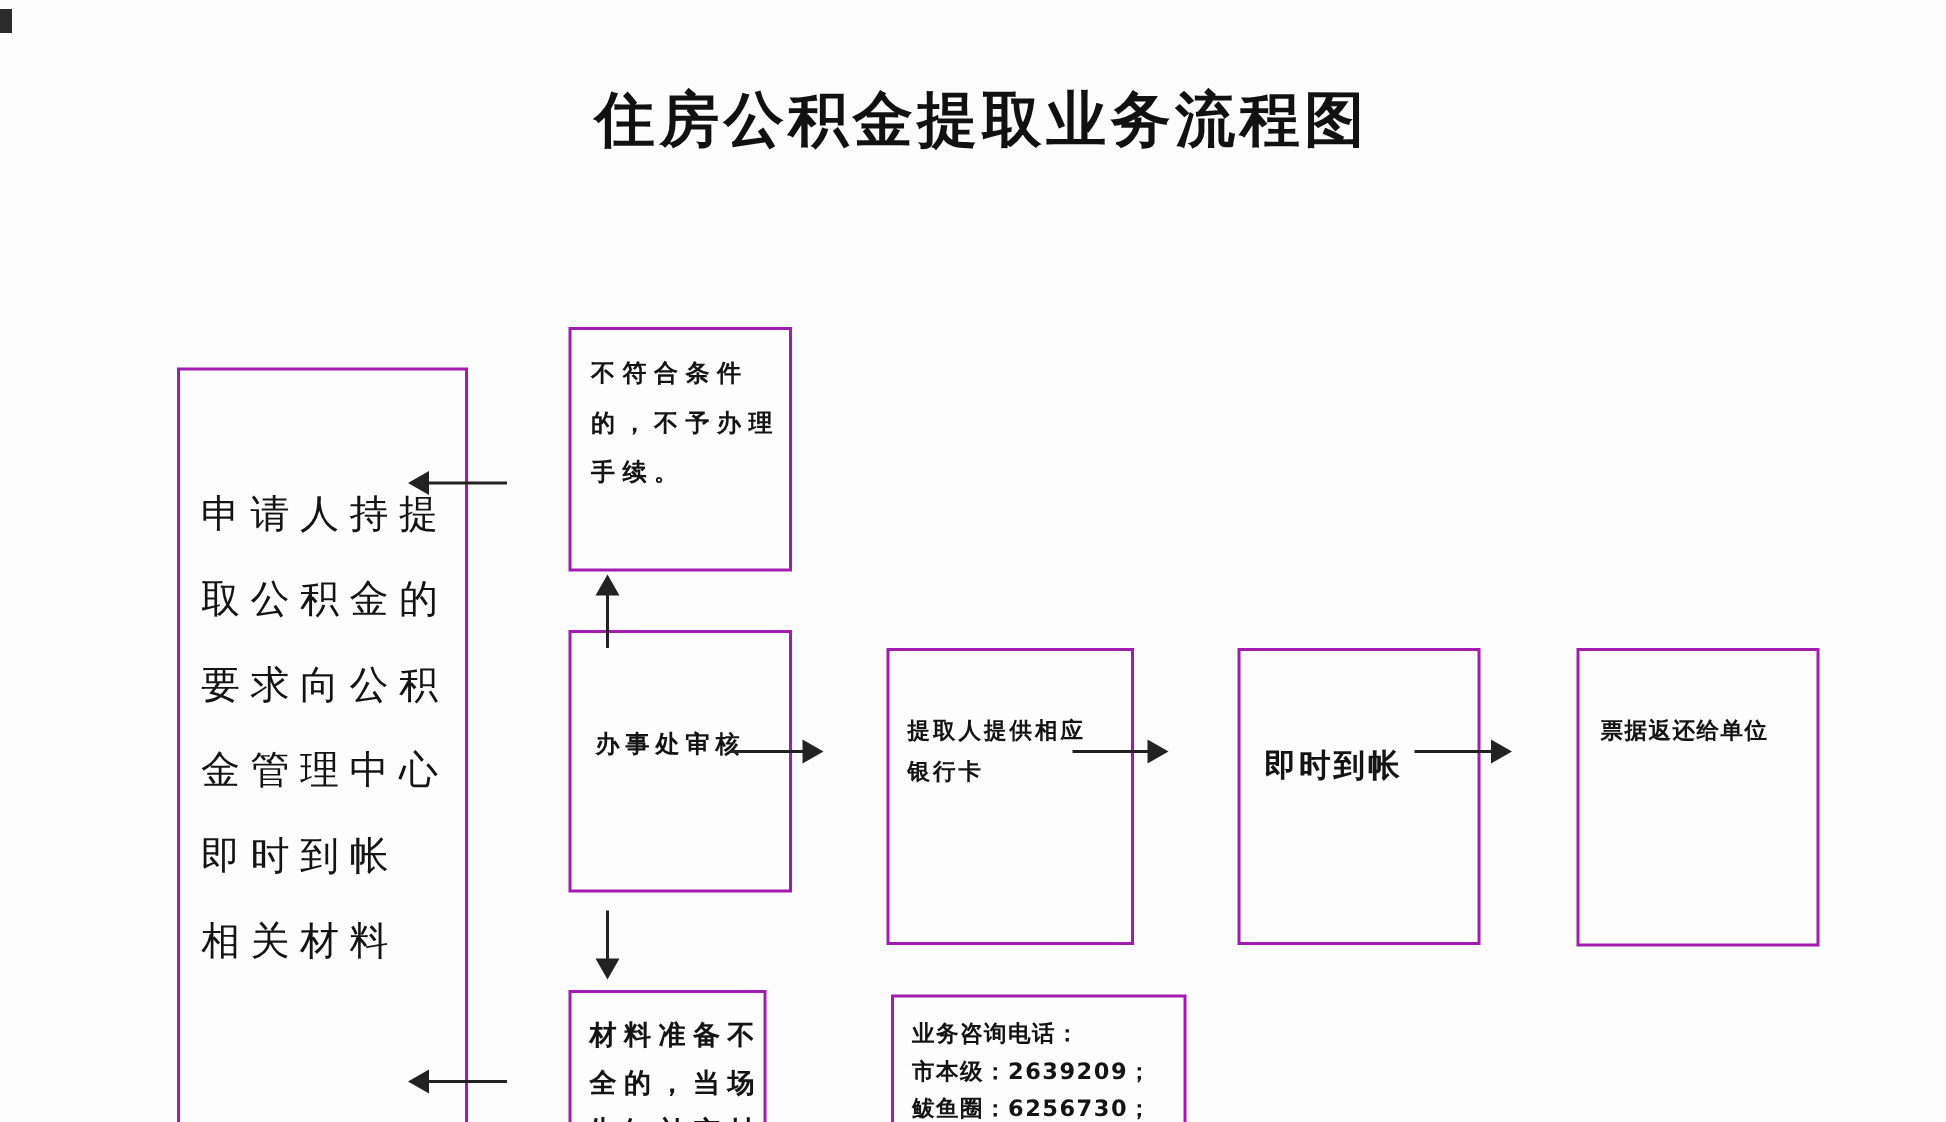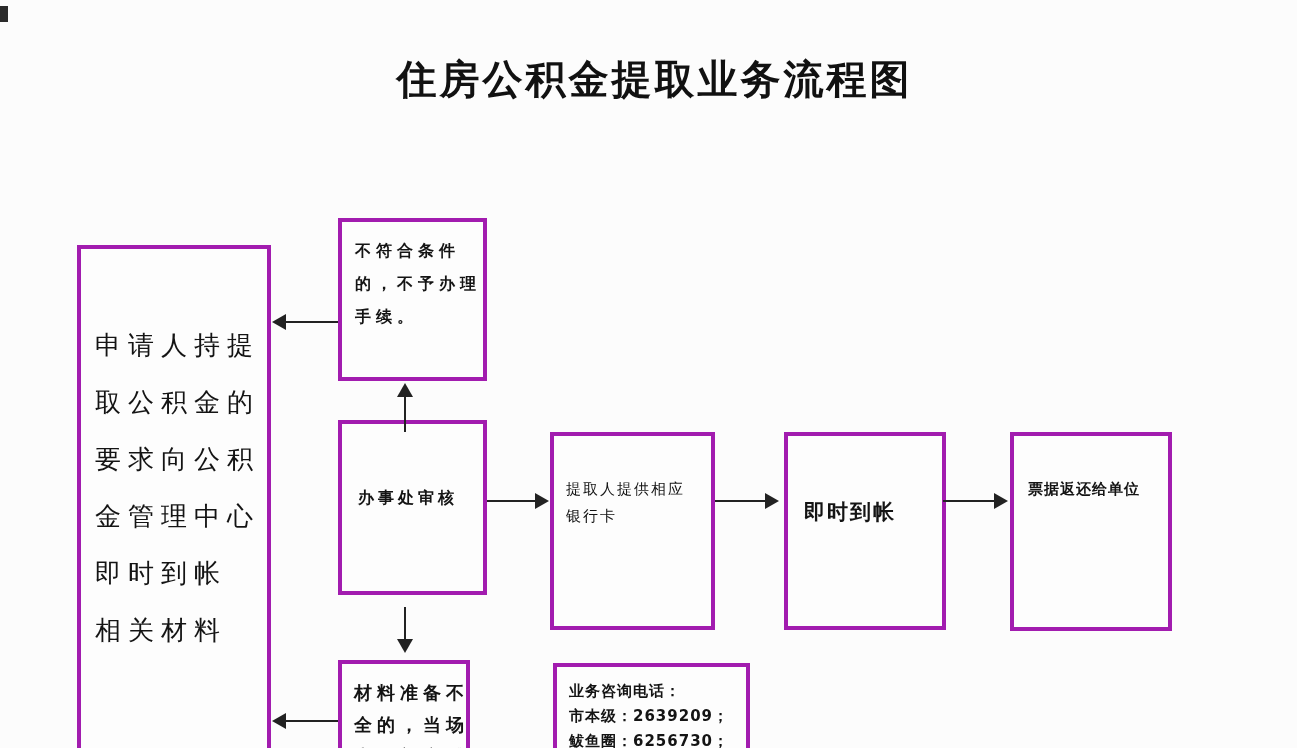--- a/index.html
+++ b/index.html
@@ -24,34 +24,35 @@
     text-align: center;
     font-size: 40px;
     font-weight: bold;
     letter-spacing: 3px;
     color: #111;
     padding-left: 12px;
   }
   .box {
     position: absolute;
     background: #fdfdfd;
-    border: 4px solid #a21caf;
+    border: 2px solid #a21caf;
     box-sizing: border-box;
+    margin-left: 41px;
   }
   .line-text { white-space: nowrap; }
 
   
   .applicant   { left: 77px;  top: 245px; width: 194px; height: 520px;
                  padding: 68px 6px 0 14px; font-size: 26px; line-height: 57px; letter-spacing: 7px; }
   .reject      { left: 338px; top: 218px; width: 149px; height: 163px;
                  padding: 12px 6px 0 13px; font-size: 16px; font-weight: bold; line-height: 33px; letter-spacing: 5px; }
   .review      { left: 338px; top: 420px; width: 149px; height: 175px;
                  padding: 64px 6px 0 16px; font-size: 16px; font-weight: bold; letter-spacing: 4px; }
   .bankcard    { left: 550px; top: 432px; width: 165px; height: 198px;
-                 padding: 40px 6px 0 12px; font-size: 15px; font-weight: normal; line-height: 27px; letter-spacing: 2px; }
+                 padding: 40px 6px 0 12px; font-size: 15px; font-weight: bold; line-height: 27px; letter-spacing: 2px; }
   .instant     { left: 784px; top: 432px; width: 162px; height: 198px;
                  padding: 62px 6px 0 16px; font-size: 21px; font-weight: bold; letter-spacing: 2px; }
   .receipt     { left: 1010px; top: 432px; width: 162px; height: 199px;
                  padding: 44px 6px 0 14px; font-size: 15px; font-weight: bold; letter-spacing: 1px; }
   .incomplete  { left: 338px; top: 660px; width: 132px; height: 120px;
                  padding: 13px 4px 0 12px; font-size: 18px; font-weight: bold; line-height: 32px; letter-spacing: 5px; }
   .hotline     { left: 553px; top: 663px; width: 197px; height: 110px;
                  padding: 12px 4px 0 12px; font-size: 15px; font-weight: bold; line-height: 25px; letter-spacing: 1px; }
 
   

